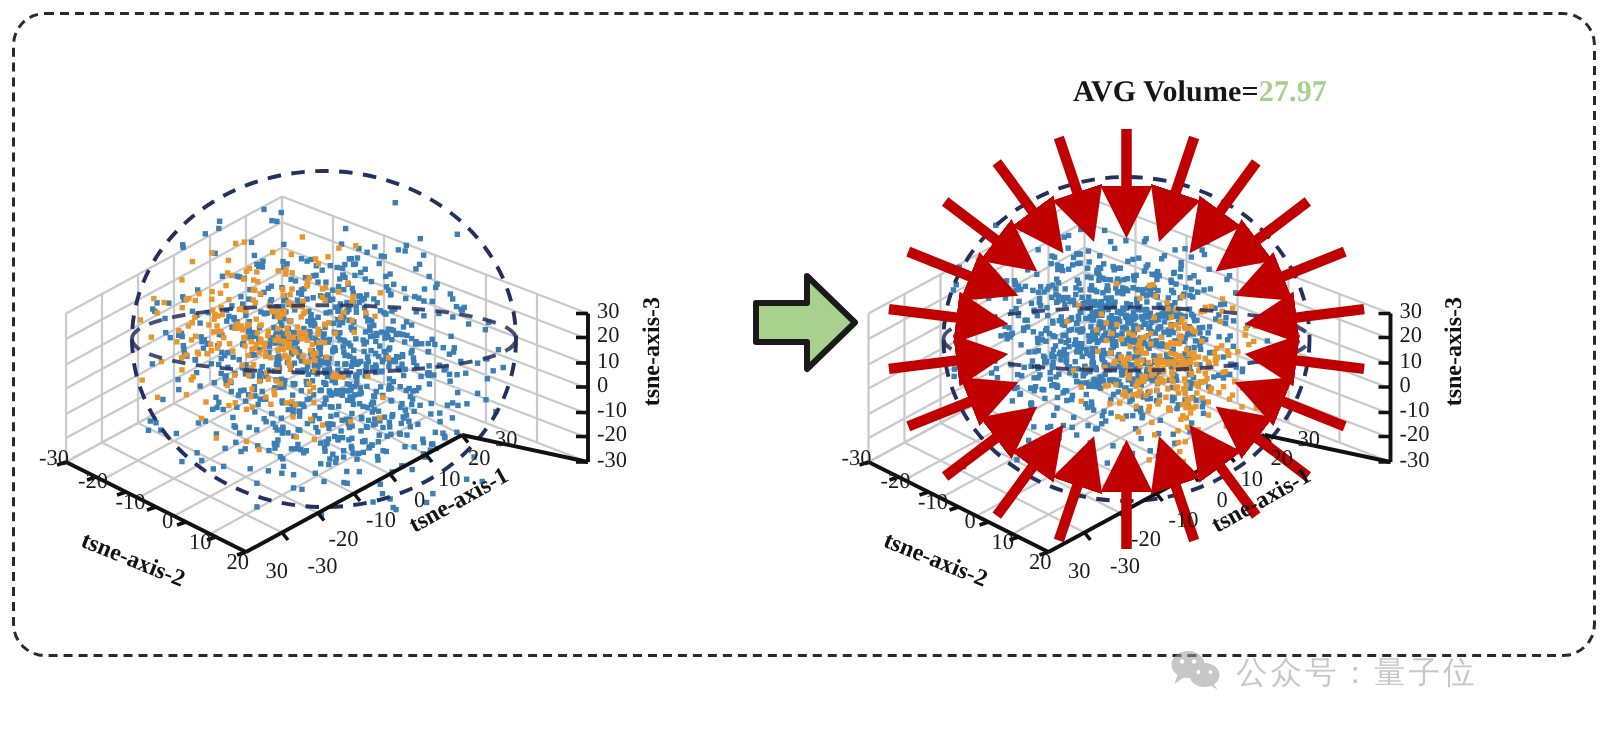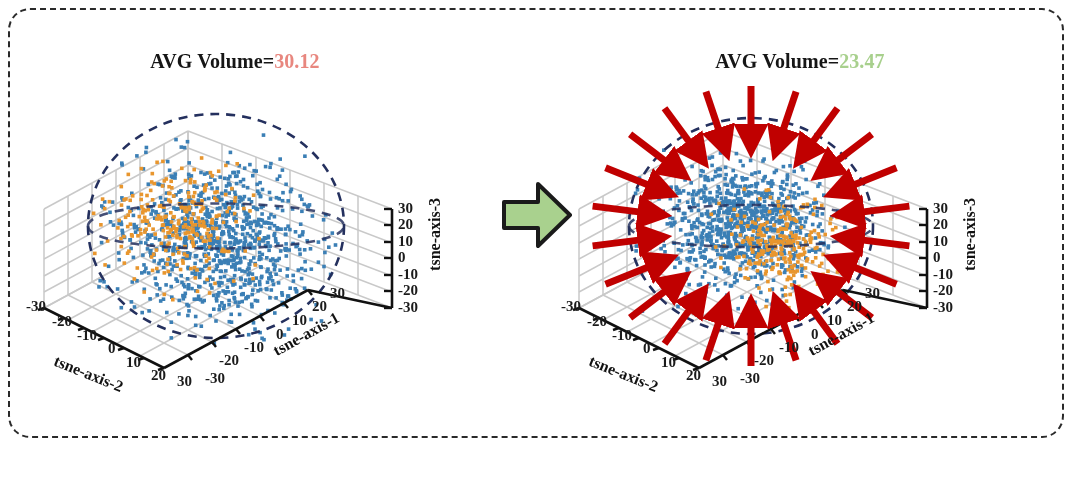--- a/index.html
+++ b/index.html
@@ -23,21 +23,21 @@
   .panel.right .panel-title{left:95px;width:300px;}
   .title-val{font-weight:bold;}
   .val-left{color:#e8877f;}
   .val-right{color:#a8d08d;}
 
   
   .cube{position:absolute;left:10px;top:60px;width:410px;height:300px;}
   .cube svg{position:absolute;left:0;top:0;}
 
   
-  .tick{position:absolute;font-size:15px;font-weight:bold;color:#1b1b1b;
+  .tick{position:absolute;font-size:15px;font-weight:normal;color:#1b1b1b;
         white-space:nowrap;font-family:"Liberation Serif",serif;}
   .axlabel{position:absolute;font-size:16px;font-weight:bold;color:#121212;
            white-space:nowrap;font-family:"Liberation Serif",serif;}
 
   .vax-label{writing-mode:vertical-rl;transform:rotate(180deg);}
 
   .green-arrow{position:absolute;left:498px;top:175px;width:78px;height:80px;}
 
   .caption{
     position:absolute;left:0;top:452px;width:1080px;text-align:center;
@@ -54,23 +54,20 @@
 </style>
 </head>
 <body>
 
 <div id="figure">
 
   <div class="dashed-frame"></div>
 
   <div class="panel left">
 
-    <div class="panel-title">
-      <span>AVG Volume=</span><span class="title-val val-left">30.12</span>
-    </div>
 
     <div class="cube">
       <svg width="410" height="300" viewBox="0 0 410 300">
         <defs>
           <clipPath id="cbL">
               <rect x="0" y="0" width="410" height="300"></rect>
             </clipPath>
         </defs>
 
         <g stroke="#c9c9c9" stroke-width="1.5" fill="none">
@@ -1365,21 +1362,21 @@
 
   <div class="green-arrow">
     <svg width="78" height="80" viewBox="0 0 78 80">
       <path d="M6,27 L40,27 L40,9 L72,40 L40,71 L40,53 L6,53 Z" fill="#a9d18e" stroke="#1a1a1a" stroke-width="4" stroke-linejoin="round"></path>
     </svg>
   </div>
 
   <div class="panel right">
 
     <div class="panel-title">
-      <span>AVG Volume=</span><span class="title-val val-right">23.47</span>
+      <span>AVG Volume=</span><span class="title-val val-right">27.97</span>
     </div>
 
     <div class="cube">
       <svg width="410" height="300" viewBox="0 0 410 300">
         <defs>
           <clipPath id="cbR">
               <rect x="0" y="0" width="410" height="300"></rect>
             </clipPath>
           <marker id="rh" markerWidth="5" markerHeight="5" refX="2.2" refY="2.5" orient="auto">
             <path d="M0,0 L5,2.5 L0,5 Z" fill="#c00000"></path>
@@ -2685,14 +2682,29 @@
       <span class="tick" style="left:368px;top:206px;">-20</span>
       <span class="tick" style="left:368px;top:223px;">-30</span>
 
       <span class="axlabel" style="left:28px;top:276px;transform:rotate(22deg);transform-origin:left top;">tsne-axis-2</span>
       <span class="axlabel" style="left:240px;top:268px;transform:rotate(-29deg);transform-origin:left top;">tsne-axis-1</span>
       <span class="axlabel vax-label" style="left:396px;top:122px;">tsne-axis-3</span>
     </div>
   </div>
 
 
+  <div class="watermark">
+    <span class="wm-icon">
+      <svg width="40" height="30" viewBox="0 0 40 30">
+        <ellipse cx="14" cy="12" rx="11" ry="9" fill="#9a9a9a"></ellipse>
+        <path d="M7,19 L5,25 L12,20 Z" fill="#9a9a9a"></path>
+        <circle cx="10" cy="10" r="1.5" fill="#fff"></circle>
+          <circle cx="18" cy="10" r="1.5" fill="#fff"></circle>
+        <ellipse cx="25" cy="19" rx="10" ry="8" fill="#9a9a9a"></ellipse>
+        <path d="M31,25 L34,29 L29,26 Z" fill="#9a9a9a"></path>
+        <circle cx="21" cy="17" r="1.3" fill="#fff"></circle>
+          <circle cx="29" cy="17" r="1.3" fill="#fff"></circle>
+      </svg>
+    </span>
+    <span class="wm-text">公众号：量子位</span>
+  </div>
 
 </div>
 
 </body></html>

